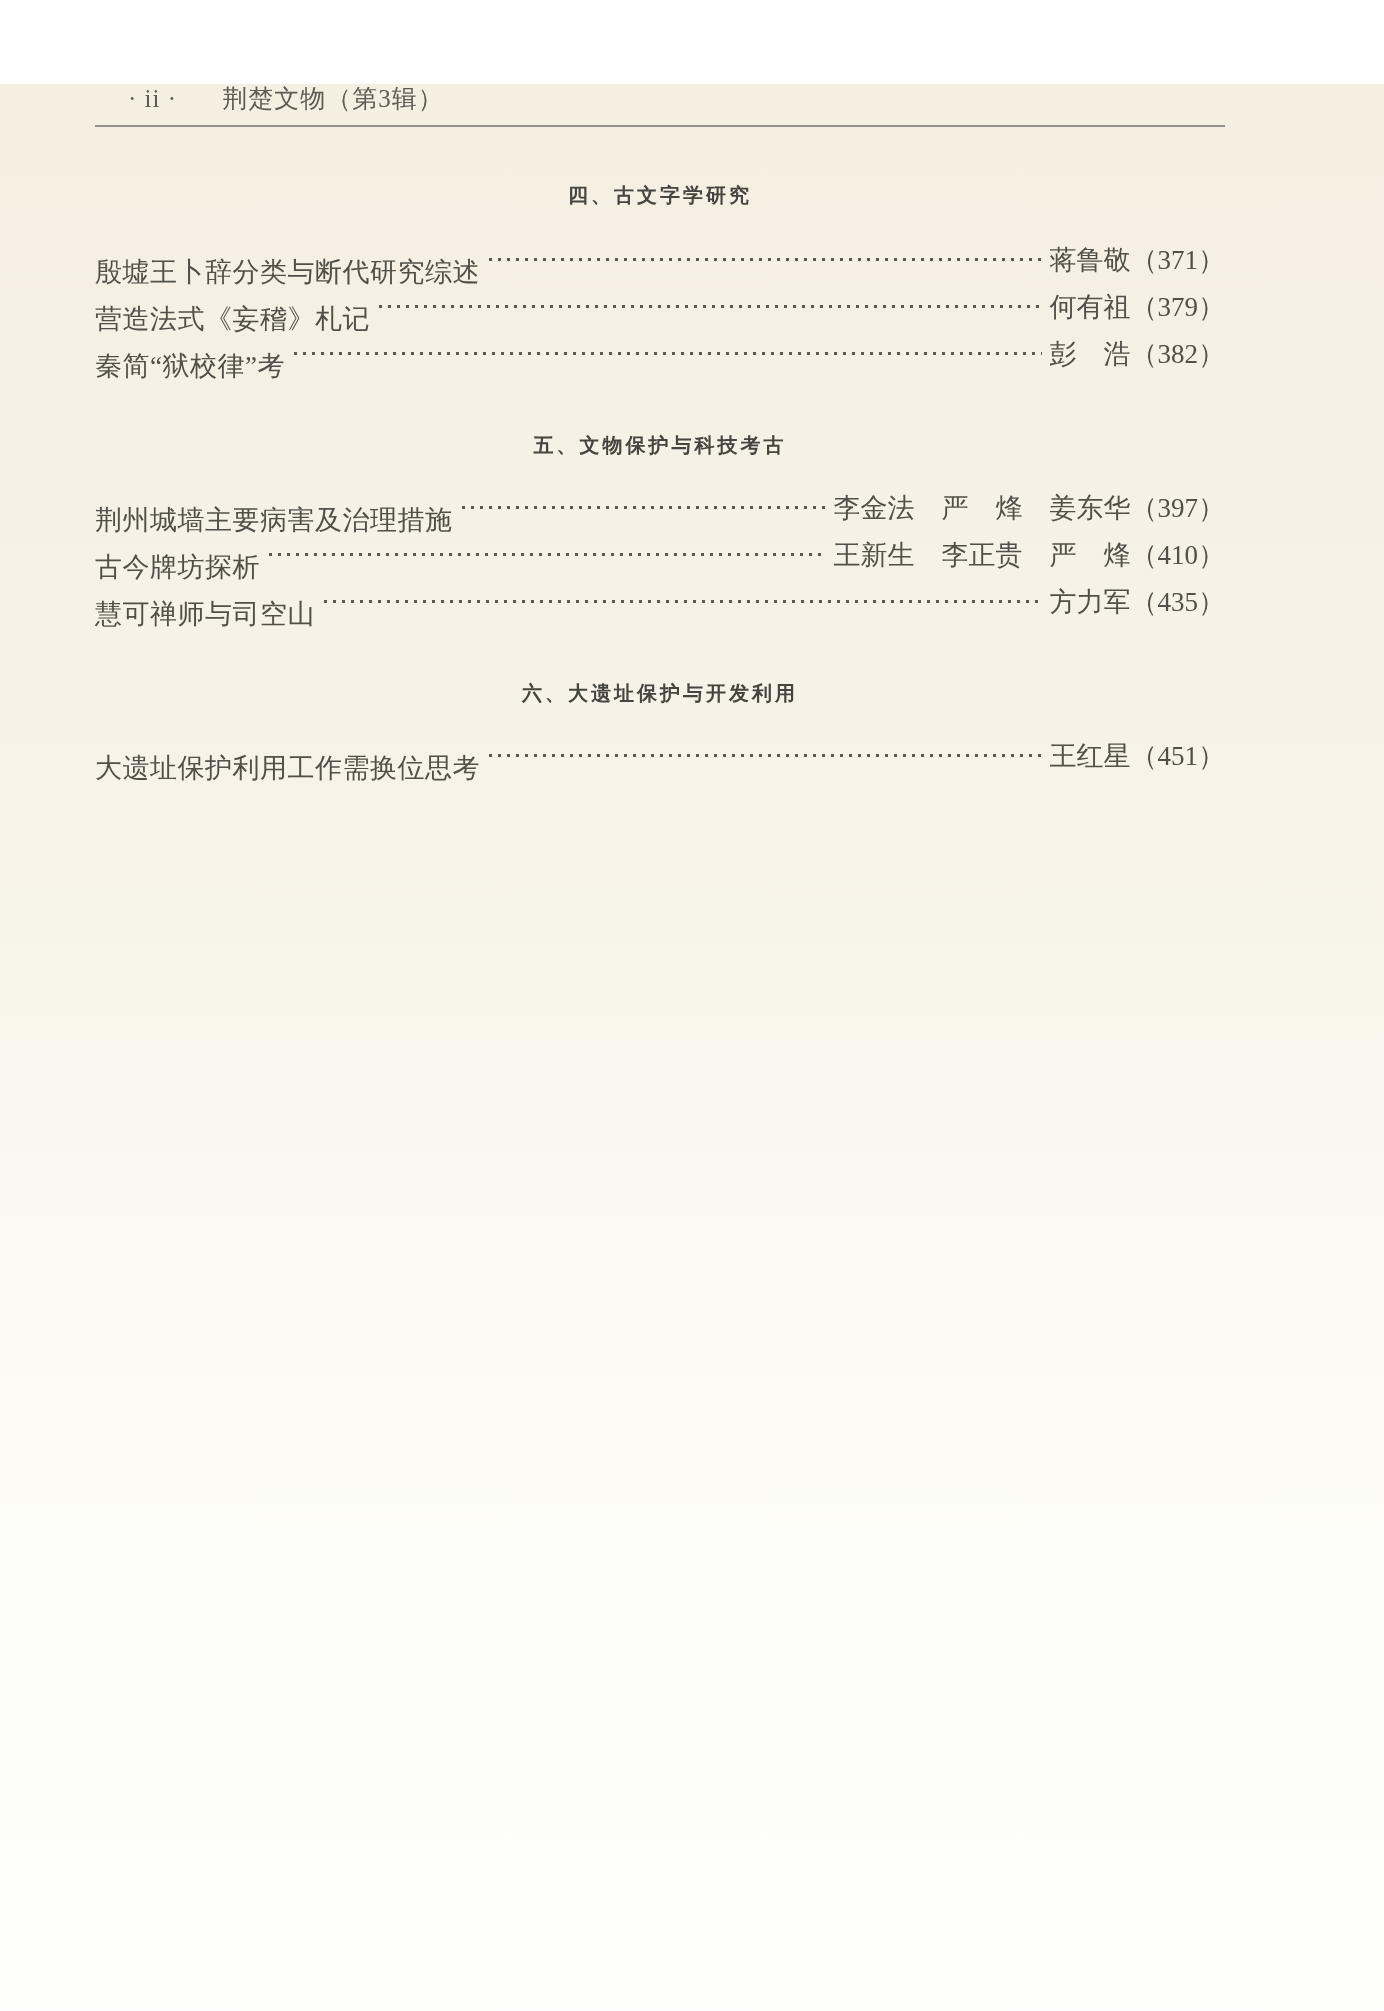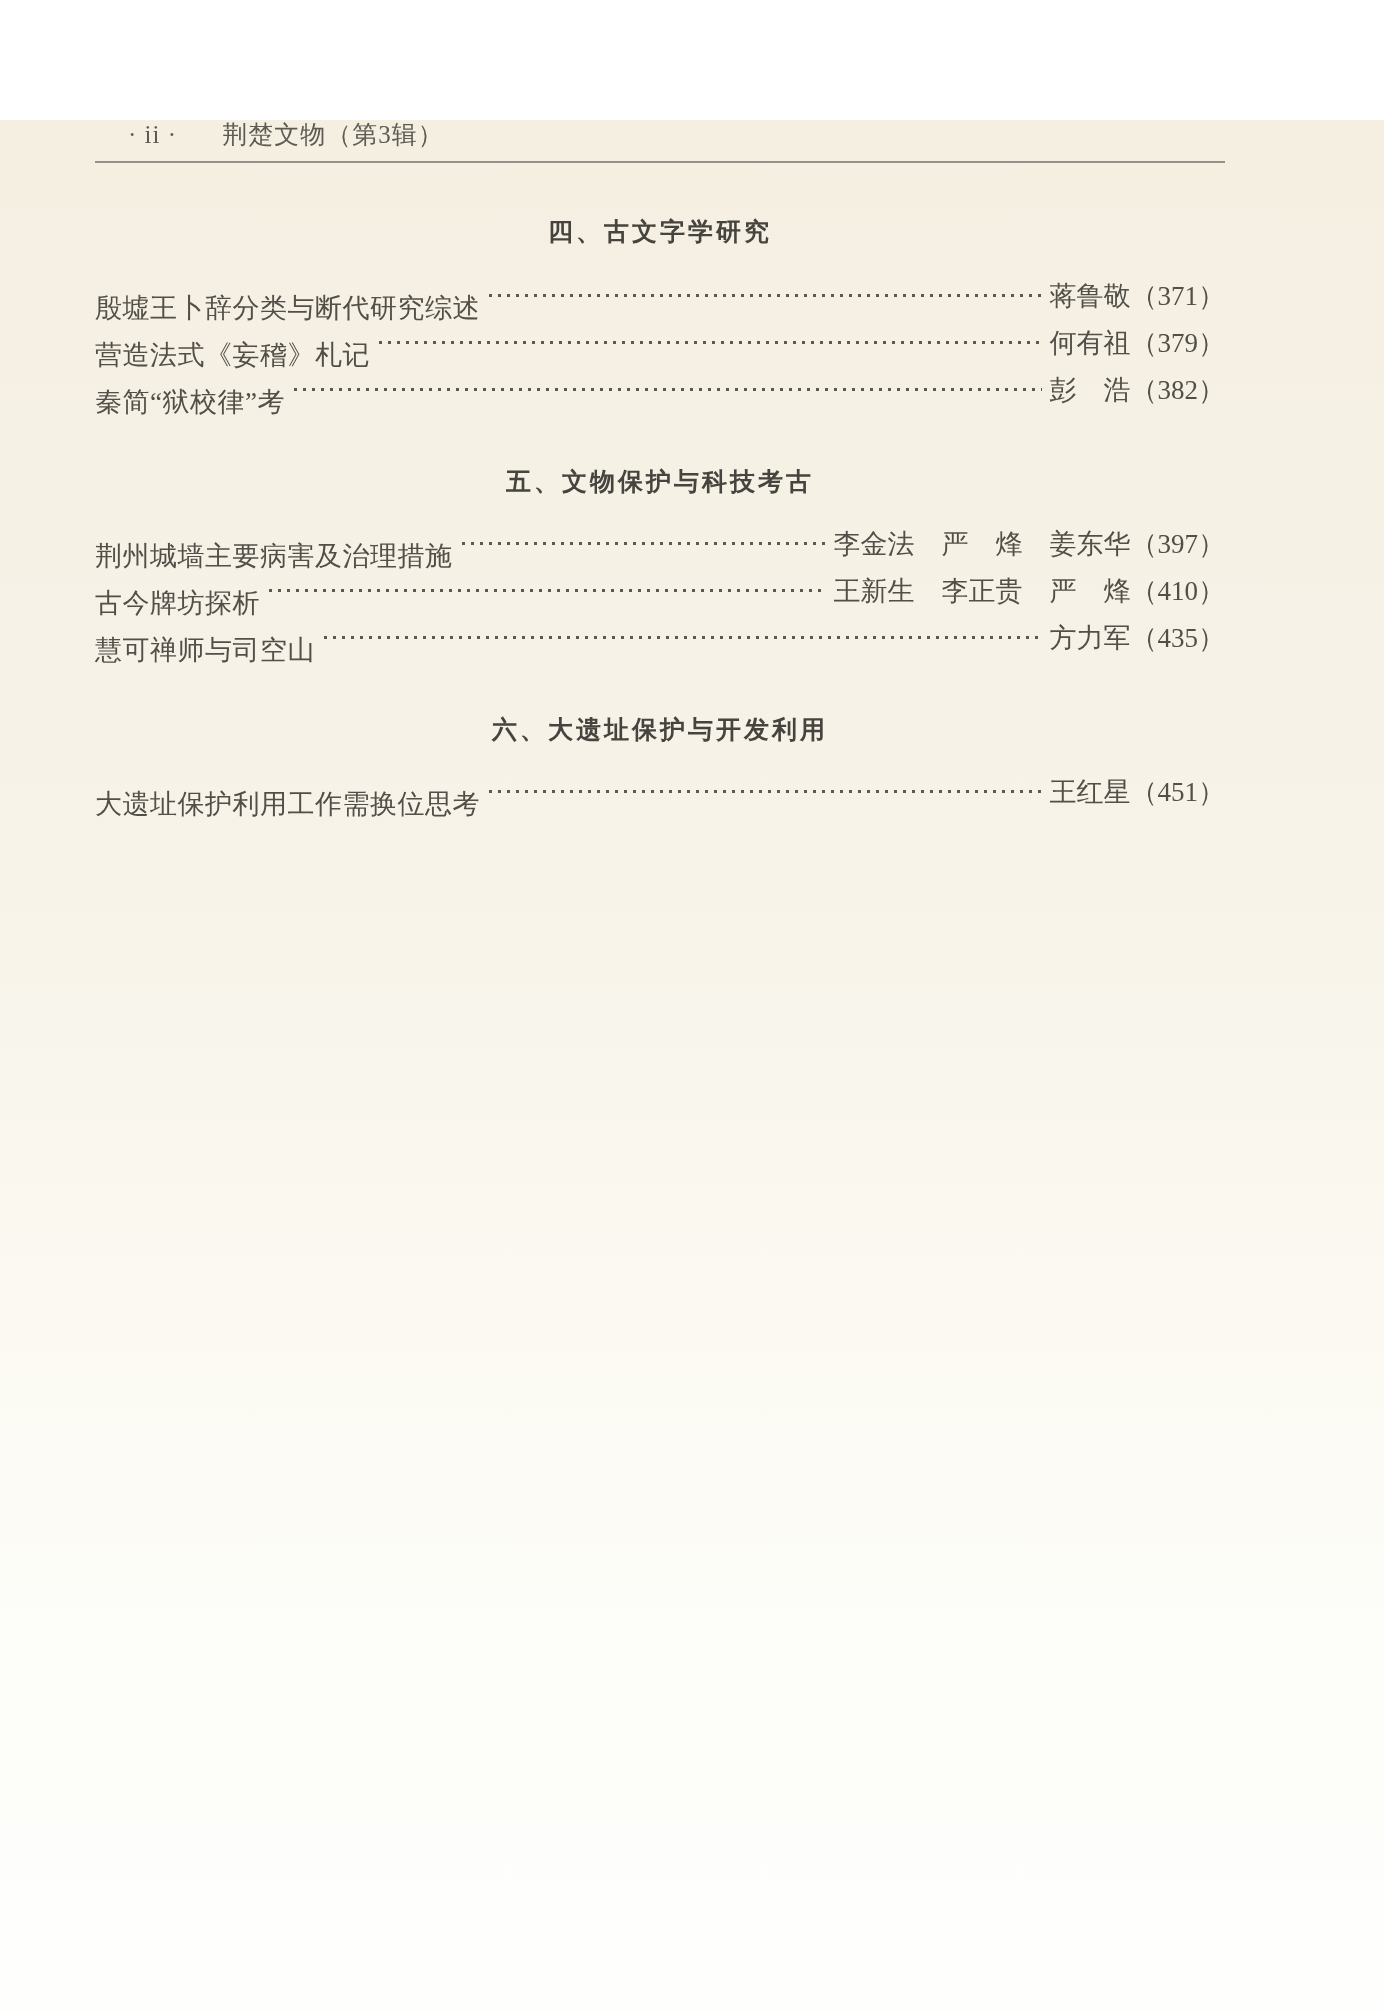--- a/index.html
+++ b/index.html
@@ -18,21 +18,21 @@
       #f6f1e5 18%,
       #f7f3e9 38%,
       #fbf9f1 58%,
       #fdfdf9 75%,
       #fefefe 100%);
   }
   .content {
     padding: 0 159px 0 95px; 
   }
   .running-header {
-    margin-top: 120px;
+    margin-top: 84px;
     font-size: 25px;
     line-height: 30px;
     color: #5d5b54;
     letter-spacing: 1px;
     white-space: nowrap;
   }
   .running-header .page-marker {
     display: inline-block;
     margin-left: 33px;
     font-style: normal;
@@ -45,21 +45,21 @@
     margin-top: 11px;
     height: 0;
     border: 0;
     border-top: 2px solid #94918a;
   }
   .section-heading {
     margin: 0;
     margin-top: 46px;
     font-family: "Liberation Sans", "DejaVu Sans", sans-serif;
     font-weight: bold;
-    font-size: 25px;
+    font-size: 20px;
     line-height: 44px;
     text-align: center;
     color: #46443e;
     letter-spacing: 3px;
   }
   .entries {
     margin-top: 19px;
   }
   .entries.tight { margin-top: 17px; }
   .entry {

